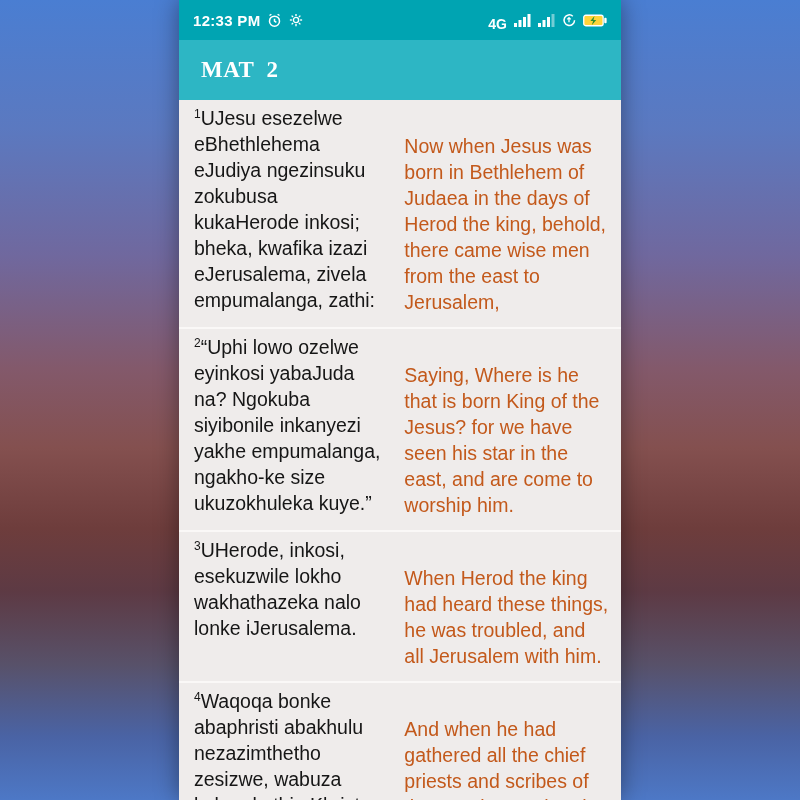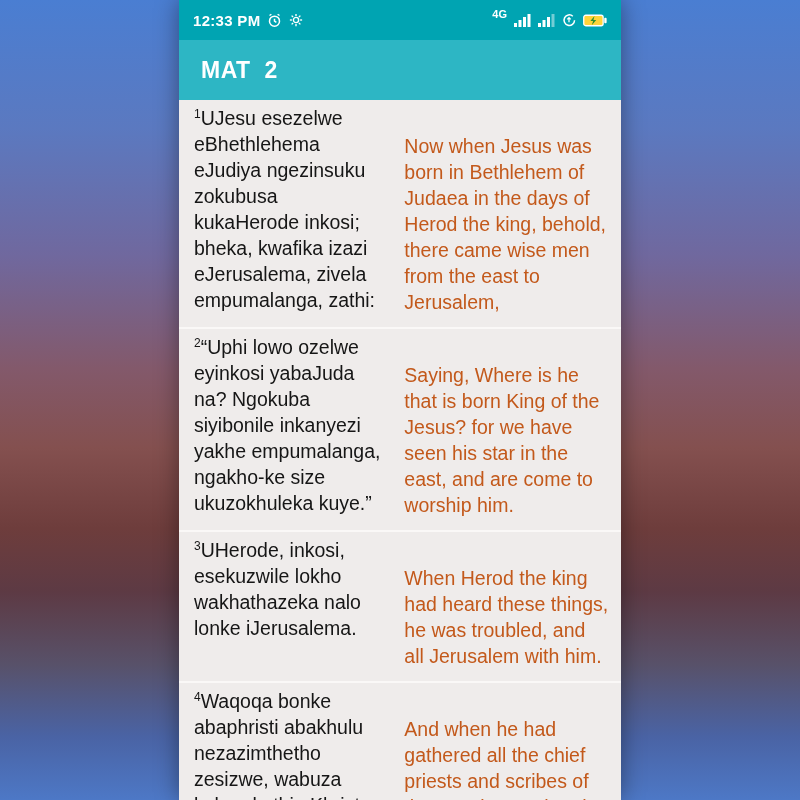--- a/index.html
+++ b/index.html
@@ -20,31 +20,31 @@
     display:flex;justify-content:center;
   }
   .phone{
     width:442px;height:800px;background:var(--content-bg);
     display:flex;flex-direction:column;
     box-shadow:0 0 22px rgba(0,0,0,.4);
   }
   
   .statusbar{
     height:40px;background:var(--status-bg);color:#fff;
-    display:flex;align-items:center;gap:7px;padding:0 14px;flex-shrink:0;
+    display:flex;align-items:center;gap:7px;padding:8px 14px;flex-shrink:0;
   }
   .statusbar .time{font-size:15px;font-weight:bold;letter-spacing:.3px;}
   .sicon{display:inline-flex;align-items:center;line-height:0;}
   .sicon svg{display:block;}
   .spacer{flex:1;}
-  .net{font-size:11px;font-weight:bold;align-self:flex-start;margin-top:8px;}
+  .net{font-size:14px;font-weight:bold;align-self:flex-start;margin-top:8px;}
   
   .appbar{
     height:60px;background:var(--header-bg);
-    display:flex;align-items:center;padding:0 22px;flex-shrink:0;
+    display:flex;align-items:center;padding:0 22px;flex-shrink:0;font-family:Liberation Serif, serif;
   }
   .appbar .title{
     color:#fff;font-size:23px;font-weight:bold;white-space:pre;letter-spacing:.5px;
   }
   
   .content{
     flex:1;overflow:hidden;background:var(--content-bg);
   }
   .verse-row{
     display:flex;align-items:flex-start;

